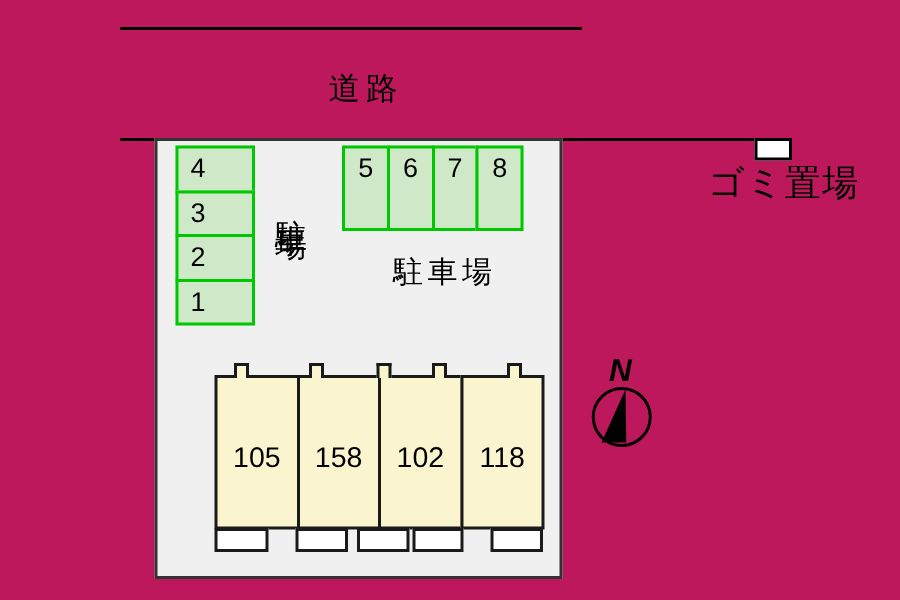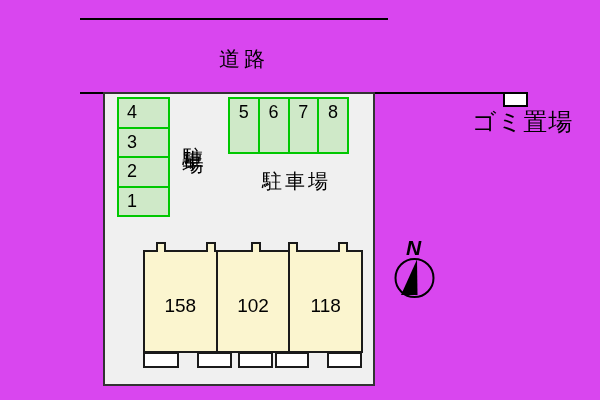--- a/index.html
+++ b/index.html
@@ -1,17 +1,17 @@
 <!DOCTYPE html>
 <html style="--parking-fill: #cfe9c8; --parking-border: #00c800; --unit-fill: #fbf5cf; --plot-fill: #f0f0f0;"><head>
 <meta charset="utf-8">
 <style>
   html,body{margin:0;padding:0;background:#fff;}
   #stage{
-    position:relative;width:600px;height:400px;background:#d946ef;overflow:hidden;
+    position:relative;width:600px;height:400px;background:#be185d;overflow:hidden;
     font-family:"Liberation Sans","DejaVu Sans",sans-serif;color:#000;
   }
   
   .hline{position:absolute;height:0;border-top:2px solid #000;}
   .road-label{position:absolute;font-size:21px;letter-spacing:4px;color:#000;}
   
   #plot{
     position:absolute;left:103px;top:92px;width:272px;height:294px;
     background:var(--plot-fill,#f0f0f0);border:2px solid #333;box-sizing:border-box;
   }
@@ -105,20 +105,23 @@
         <span>7</span>
       </div>
     <div class="pcell">
         <span>8</span>
       </div>
   </div>
   <div id="parking-top-label">駐車場</div>
 
   <div id="building">
     <div class="unit">
+        <span>105</span>
+      </div>
+    <div class="unit">
         <span>158</span>
       </div>
     <div class="unit">
         <span>102</span>
       </div>
     <div class="unit">
         <span>118</span>
       </div>
   </div>
 

